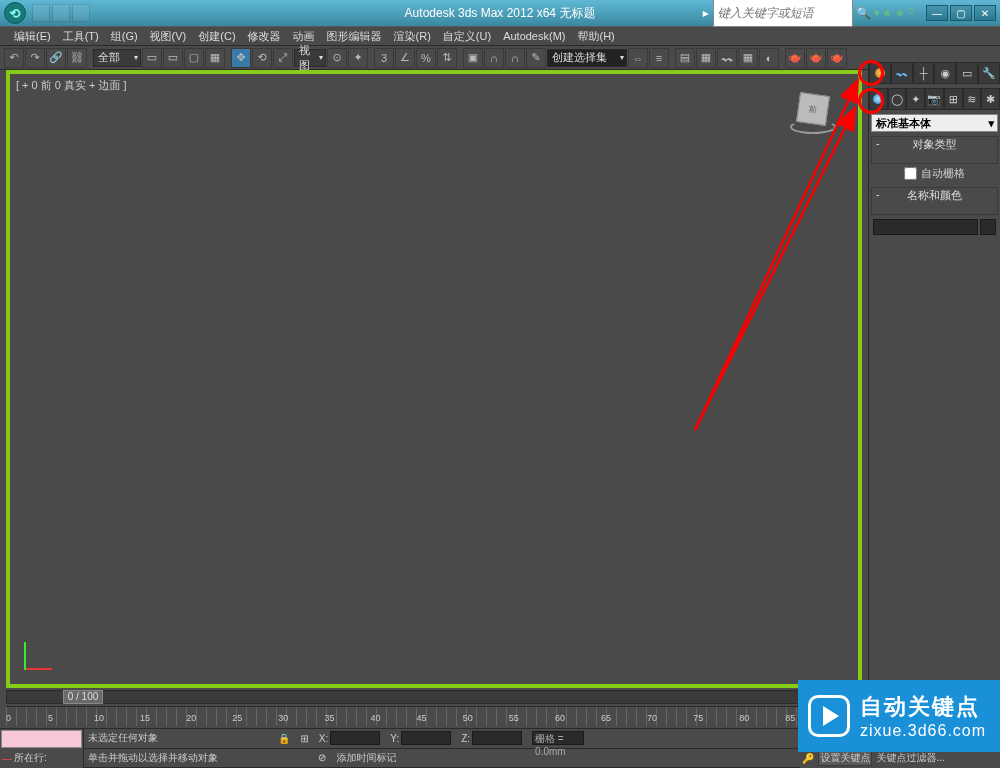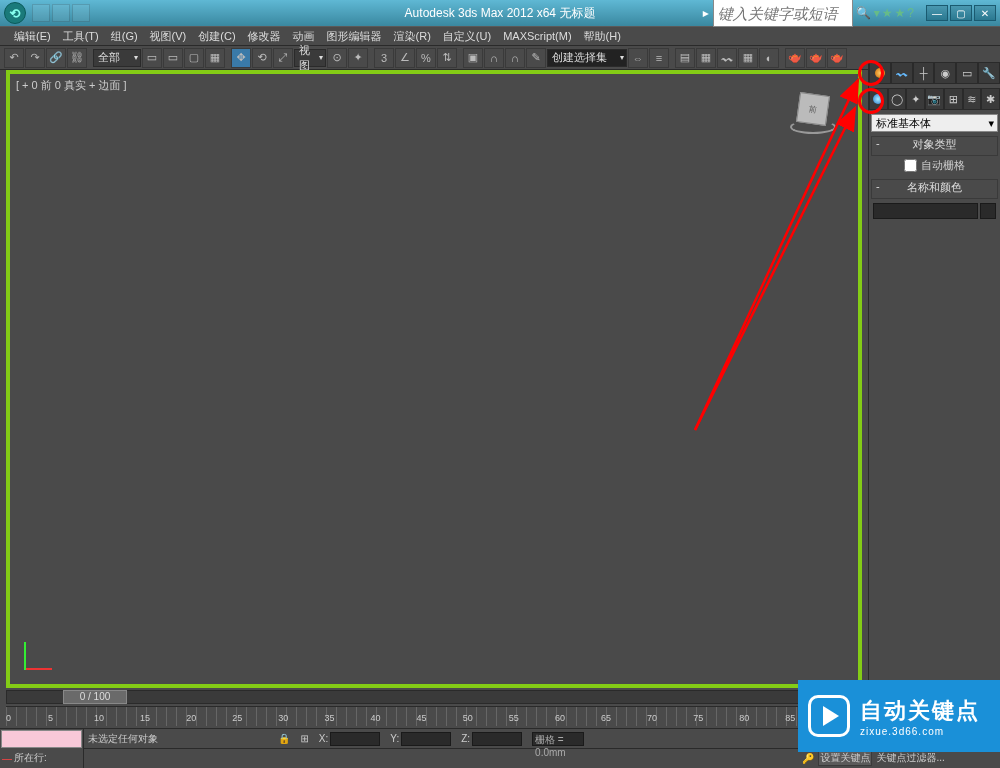--- a/index.html
+++ b/index.html
@@ -5,21 +5,21 @@
 * { margin: 0; padding: 0; box-sizing: border-box; font-family: "Microsoft YaHei", Arial, sans-serif; }
 body { background: #4a4a4a; width: 1000px; height: 768px; overflow: hidden; position: relative; color: #ccc; font-size: 11px; }
 
 
 .titlebar { height: 26px; background: linear-gradient(#5fb8d4, #3a88a0); display: flex; align-items: center; padding: 0 4px; position: relative; }
 .titlebar .logo { width: 22px; height: 22px; background: #1a7a7a; border-radius: 11px; display: flex; align-items: center; justify-content: center; color: #8fe; font-size: 13px; font-weight: bold; margin-right: 6px; border: 1px solid #0a5a5a; }
 .titlebar .qat { display: flex; gap: 2px; }
 .titlebar .qat-btn { width: 18px; height: 18px; background: rgba(255,255,255,0.08); border: 1px solid rgba(0,0,0,0.15); }
 .titlebar .title { position: absolute; left: 50%; transform: translateX(-50%); color: #fff; font-size: 12px; }
 .titlebar .right { margin-left: auto; display: flex; align-items: center; gap: 4px; }
-.titlebar .search { width: 140px; height: 28px; background: #fff; border: 1px solid #888; font-size: 15px; color: #999; padding: 0 4px; font-style: italic; }
+.titlebar .search { width: 140px; height: 28px; background: #fff; border: 1px solid #888; font-size: 12px; color: #999; padding: 0 4px; font-style: italic; }
 .titlebar .star-row { display: flex; gap: 2px; }
 .titlebar .star-row span { color: #6b8; font-size: 12px; }
 .titlebar .winbtns { display: flex; gap: 2px; margin-left: 8px; }
 .titlebar .winbtn { width: 22px; height: 16px; background: linear-gradient(#4a98b0,#2a7890); border: 1px solid #1a5a70; display:flex;align-items:center;justify-content:center;color:#fff;font-size:10px; }
 
 
 .menubar { height: 20px; background: #4a4a4a; border-top: 1px solid #5a5a5a; border-bottom: 1px solid #2a2a2a; display: flex; align-items: center; padding: 0 8px; }
 .menubar .menuitem { padding: 2px 6px; color: #ddd; font-size: 11px; cursor: default; }
 
 
@@ -40,36 +40,36 @@
 .viewport .viewcube { position: absolute; top: 16px; right: 24px; width: 40px; height: 40px; }
 .viewcube .cube { width:30px; height:30px; background:#bbb; border:1px solid #888; transform: rotate(8deg); position:absolute; top:4px; left:4px; display:flex;align-items:center;justify-content:center; font-size:8px; color:#555; }
 .viewcube .ring { position:absolute; bottom:-4px; left:-4px; width:46px; height:14px; border:2px solid #999; border-radius:50%; border-top-color:transparent; }
 
 
 .cmdpanel { position: absolute; top: 62px; right: 0; width: 132px; bottom: 80px; background: #4a4a4a; border-left: 1px solid #2a2a2a; }
 .cmdpanel .tabs { display: flex; height: 22px; }
 .cmdpanel .tab { flex:1; background:#3a3a3a; border:1px solid #2a2a2a; display:flex;align-items:center;justify-content:center; }
 .cmdpanel .subtabs { display: flex; height: 22px; margin-top: 4px; }
 .cmdpanel .subtab { flex:1; background:#3a3a3a; border:1px solid #2a2a2a; display:flex;align-items:center;justify-content:center; }
-.cmdpanel .dd { height: 18px; background:#eee; color:#000; border:1px solid #888; margin:4px 2px; padding: 0 4px; font-size:11px; display:flex; align-items:center; position:relative; }
+.cmdpanel .dd { height: 18px; background:#eee; color:#000; border:1px solid #888; margin:4px 2px; padding: 0 4px; font-size:11px; display:flex; align-items:center; position:relative;font-weight:bold; }
 .cmdpanel .dd::after { content:"▾"; position:absolute; right:3px; color:#000; }
-.cmdpanel .section-hdr { height:20px; background:#4a4a4a; border:1px solid #3a3a3a; text-align:center; color:#ddd; font-size:11px; margin: 0 2px; position:relative; }
+.cmdpanel .section-hdr { height:28px; background:#4a4a4a; border:1px solid #3a3a3a; text-align:center; color:#ddd; font-size:11px; margin: 0 2px; position:relative; }
 .cmdpanel .section-hdr::before { content:"-"; position:absolute; left:4px; }
 .cmdpanel .chk { display:flex; align-items:center; justify-content:center; padding:2px; color:#ccc; font-size:11px; }
 .cmdpanel .chk input { margin-right:4px; }
 .cmdpanel .btngrid { display:grid; grid-template-columns: 1fr 1fr; gap:1px; padding: 0 2px; }
 .cmdpanel .pbtn { height:18px; background:#5a5a5a; border:1px solid #3a3a3a; color:#ddd; font-size:11px; display:flex;align-items:center;justify-content:center; }
 .cmdpanel .colorrow { display:flex; gap:2px; padding:4px 4px; }
 .cmdpanel .nameinput { flex:1; height:16px; background:#2a2a2a; border:1px solid #1a1a1a; }
 .cmdpanel .swatch { width:16px; height:16px; background:#2a2a2a; border:1px solid #1a1a1a; }
 
 
 .timeline-area { position:absolute; bottom:40px; left:0; right:150px; height:40px; background:#4a4a4a; }
 .timeline-area .slider { height:14px; background:#3a3a3a; border:1px solid #2a2a2a; margin:2px 6px; position:relative; }
-.timeline-area .thumb { position:absolute; left:56px; top:-1px; width:64px; height:14px; background:#6a6a6a; border:1px solid #888; text-align:center; font-size:10px; color:#ddd; }
+.timeline-area .thumb { position:absolute; left:56px; top:-1px; width:40px; height:14px; background:#6a6a6a; border:1px solid #888; text-align:center; font-size:10px; color:#ddd; }
 .timeline-area .ruler { height:20px; position:relative; margin: 0 6px; background: repeating-linear-gradient(to right, #666 0, #666 1px, transparent 1px, transparent 10px); border-top:1px solid #2a2a2a; }
 .timeline-area .ruler .tick { position:absolute; top:6px; font-size:9px; color:#ccc; }
 
 
 .statusbar { position:absolute; bottom:0; left:0; right:0; height:40px; background:#4a4a4a; border-top:1px solid #2a2a2a; display:flex; }
 .statusbar .leftblock { width:84px; border-right:1px solid #2a2a2a; }
 .statusbar .leftblock .pink { height:18px; background:#f8c8d8; border:1px solid #888; margin:1px; }
 .statusbar .leftblock .row { display:flex; align-items:center; height:18px; font-size:10px; color:#ccc; }
 .statusbar .leftblock .row .red { color:#f44; margin: 0 2px; }
 .statusbar .midblock { flex:1; display:flex; flex-direction:column; }
@@ -86,21 +86,21 @@
 .circle1 { top:60px; right:116px; width:26px; height:26px; border:3px solid #f00; border-radius:50%; }
 .circle2 { top:88px; right:116px; width:26px; height:26px; border:3px solid #f00; border-radius:50%; }
 svg.arrows { position:absolute; top:0; left:0; width:1000px; height:768px; pointer-events:none; }
 
 
 .watermark { position:absolute; bottom:16px; right:0; width:202px; height:72px; background:#1a90d8; display:flex; align-items:center; padding:0 10px; gap:10px; }
 .watermark .play { width:42px; height:42px; border:3px solid #fff; border-radius:10px; display:flex; align-items:center; justify-content:center; }
 .watermark .play::after { content:""; border-left:16px solid #fff; border-top:10px solid transparent; border-bottom:10px solid transparent; margin-left:4px; }
 .watermark .txt { color:#fff; }
 .watermark .txt .big { font-size:22px; font-weight:bold; letter-spacing:2px; }
-.watermark .txt .small { font-size:10px; letter-spacing:1px; }
+.watermark .txt .small { font-size:16px; letter-spacing:1px; }
 
 .icon-dot { width:10px; height:10px; border-radius:50%; display:inline-block; }
 </style>
 </head>
 <body>
 
 <div class="titlebar">
   <div class="logo">⟲</div>
   <div class="qat">
     <div class="qat-btn"></div>
@@ -130,21 +130,21 @@
   <div class="menuitem">编辑(E)</div>
   <div class="menuitem">工具(T)</div>
   <div class="menuitem">组(G)</div>
   <div class="menuitem">视图(V)</div>
   <div class="menuitem">创建(C)</div>
   <div class="menuitem">修改器</div>
   <div class="menuitem">动画</div>
   <div class="menuitem">图形编辑器</div>
   <div class="menuitem">渲染(R)</div>
   <div class="menuitem">自定义(U)</div>
-  <div class="menuitem">MAXScript(M)</div>
+  <div class="menuitem">Autodesk(M)</div>
   <div class="menuitem">帮助(H)</div>
 </div>
 
 <div class="toolbar">
   <div class="tbtn">↶</div>
   <div class="tbtn">↷</div>
   <div class="tbtn">🔗</div>
   <div class="tbtn">⛓</div>
   <div class="sep"></div>
   <div class="combo" style="width:48px">全部</div>
@@ -297,20 +297,25 @@
       <div class="coord">
           <span>Y:</span>
           <div class="box"></div>
         </div>
       <div class="coord">
           <span>Z:</span>
           <div class="box"></div>
         </div>
       <div class="gridbox">栅格 = 0.0mm</div>
     </div>
+    <div class="midrow">
+      <span style="flex:0 0 220px">单击并拖动以选择并移动对象</span>
+      <span>⊘</span>
+      <span>添加时间标记</span>
+    </div>
   </div>
   <div class="rightblock">
     <div class="rrow">
       <span>🔑</span>
       <div class="big">自动关键点</div>
       <div class="big" style="background:#ddd;color:#000">选定对象</div>
     </div>
     <div class="rrow">
       <span>🔑</span>
       <div class="big">设置关键点</div>

